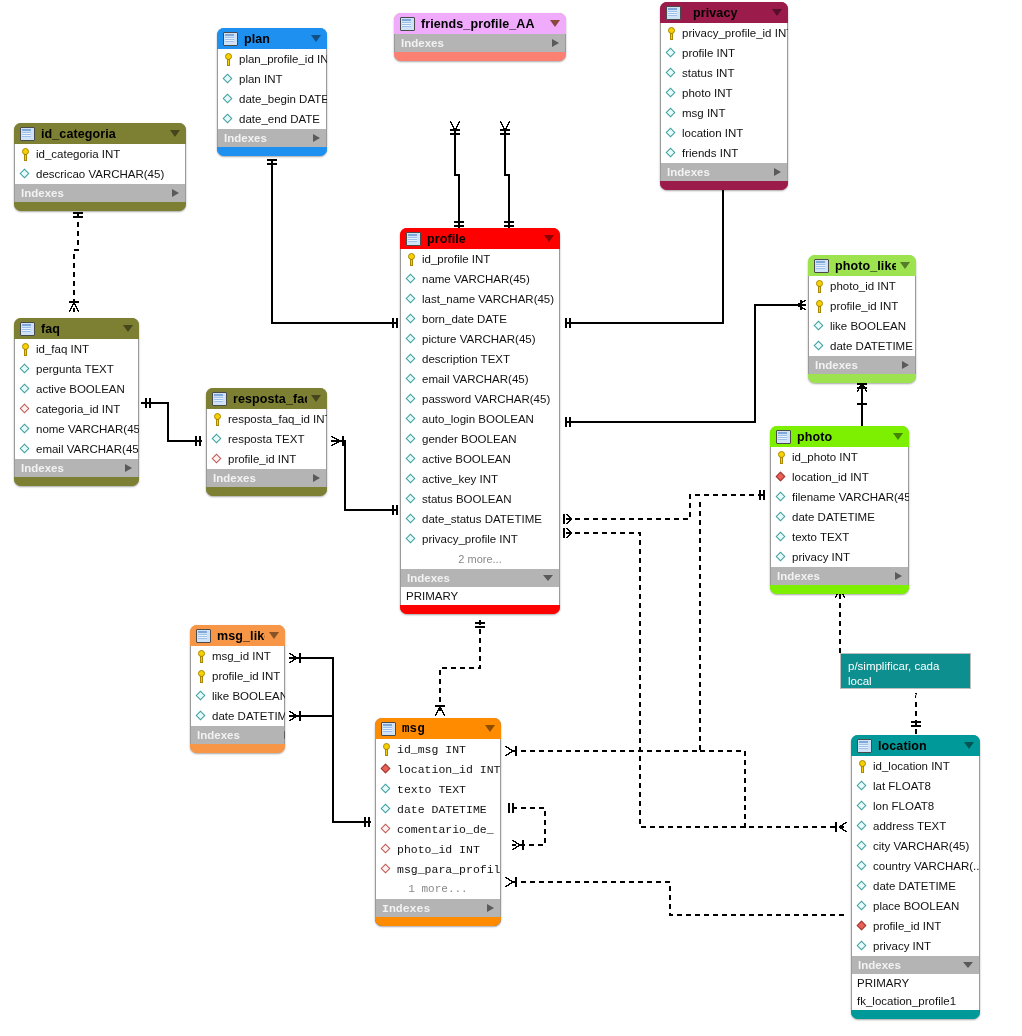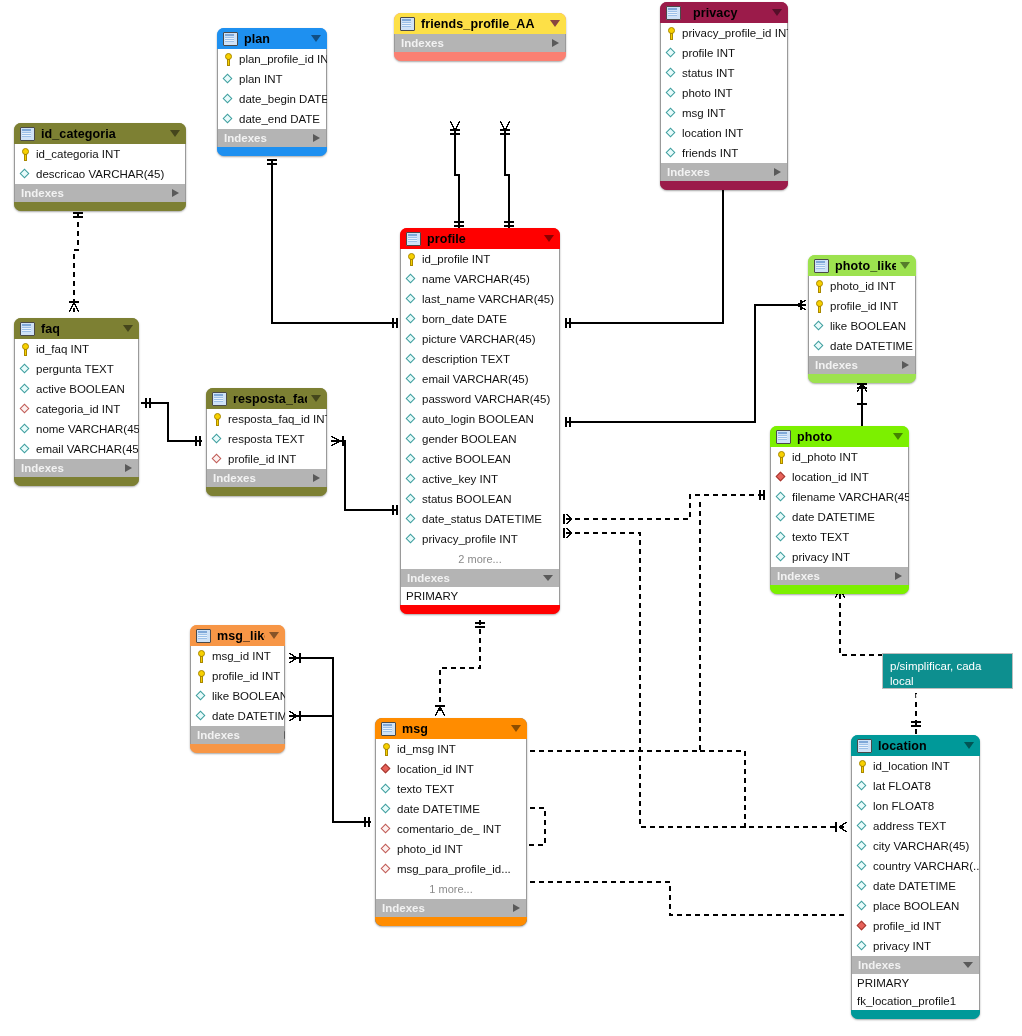--- a/index.html
+++ b/index.html
@@ -215,21 +215,21 @@
           </div>
           <div class="idx">
             <span class="lbl">Indexes</span>
             <span class="tri"></span>
           </div>
           <div class="foot" style="background: rgb(30, 144, 240);"></div>
         </div>
       </div>
       <div class="tbl" style="left: 394px; top: 13px; width: 172px; background: rgb(250, 128, 114);">
         <div class="shell">
-          <div class="hdr" style="background: #fde047;">
+          <div class="hdr" style="background: #f0abfc;">
             <span class="tico"></span>
             <span class="tname">friends_profile_AA</span>
             <span class="caret" style="border-top-color: rgb(138, 70, 63);"></span>
           </div>
           <div class="idx">
             <span class="lbl">Indexes</span>
             <span class="tri"></span>
           </div>
           <div class="foot" style="background: rgb(250, 128, 114);"></div>
         </div>
@@ -523,21 +523,21 @@
               <span>date DATETIME</span>
             </div>
           </div>
           <div class="idx">
             <span class="lbl">Indexes</span>
             <span class="tri"></span>
           </div>
           <div class="foot" style="background: rgb(247, 150, 70);"></div>
         </div>
       </div>
-      <div class="tbl" style="left: 375px; top: 718px; width: 152px; background: #737373;">
+      <div class="tbl" style="left: 375px; top: 718px; width: 126px; background: #737373; font-family: Liberation Mono, monospace;">
         <div class="shell">
           <div class="hdr" style="background: rgb(255, 140, 0);">
             <span class="tico"></span>
             <span class="tname">msg</span>
             <span class="caret" style="border-top-color: rgb(140, 77, 0);"></span>
           </div>
           <div class="cols">
             <div class="col">
               <span class="k pk"></span>
               <span>id_msg INT</span>
@@ -630,18 +630,18 @@
           </div>
           <div class="idxlist">
             <div>PRIMARY</div>
             <div>fk_location_profile1</div>
           </div>
           <div class="foot" style="background: rgb(0, 153, 153);"></div>
         </div>
       </div>
     </div>
 
-  <div class="note" id="note-box" style="left:882px;top:653px;width:131px;height:36px;">
+  <div class="note" id="note-box" style="left:840px;top:653px;width:131px;height:36px;">
     <div>p/simplificar, cada local</div>
     <div>só tem uma pessoa</div>
   </div>
 
 </div>
 
 </body></html>

